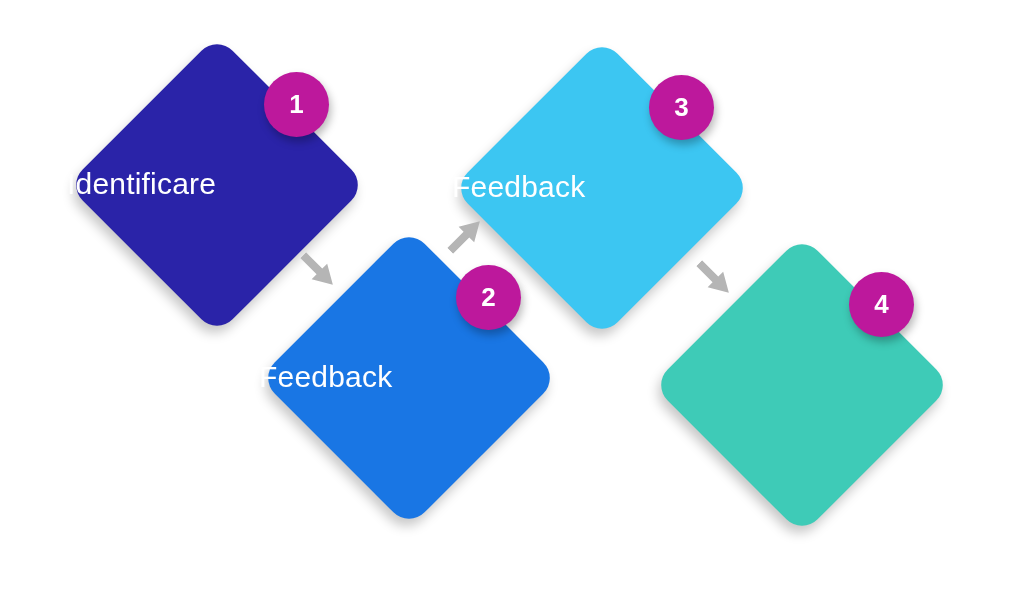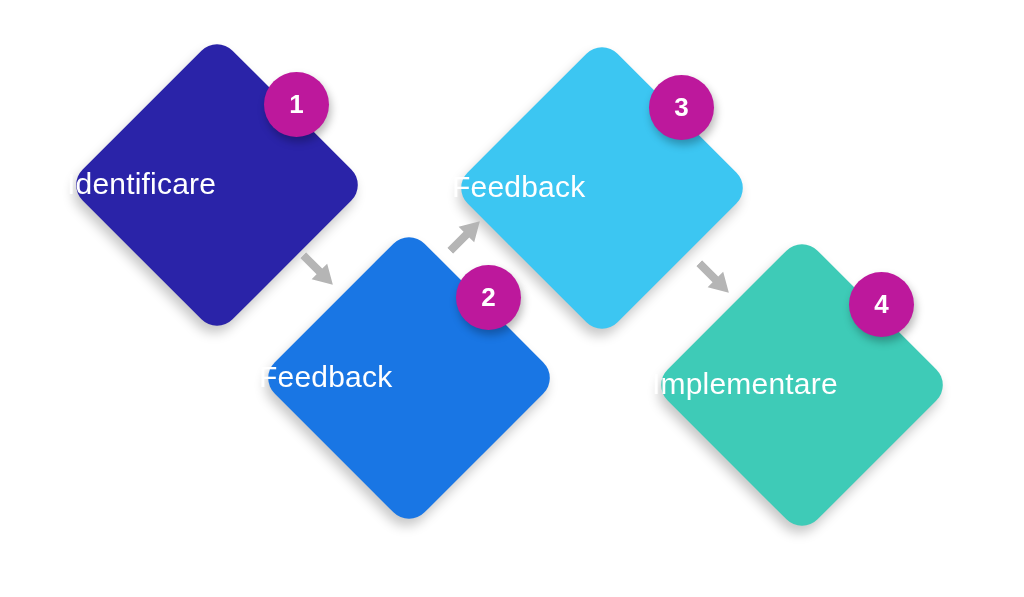--- a/index.html
+++ b/index.html
@@ -93,21 +93,20 @@
   </div>
 
   <div class="step step-3">
     <div class="diamond" style="background-color: rgb(60, 198, 242);"></div>
     <div class="step-label">Feedback</div>
     <div class="badge" style="background-color: rgb(189, 24, 156);">3</div>
   </div>
 
   <div class="step step-4">
     <div class="diamond" style="background-color: rgb(62, 203, 183);"></div>
-    <div class="step-label">Implementare</div>
     <div class="badge" style="background-color: rgb(189, 24, 156);">4</div>
   </div>
 
   <svg class="arrow arrow-1" viewBox="0 0 42 26" style="fill: rgb(181, 181, 181);">
     <path d="M0 9 L23 9 L23 2 L42 13 L23 24 L23 17 L0 17 Z"></path>
   </svg>
   <svg class="arrow arrow-2" viewBox="0 0 42 26" style="fill: rgb(181, 181, 181);">
     <path d="M0 9 L23 9 L23 2 L42 13 L23 24 L23 17 L0 17 Z"></path>
   </svg>
   <svg class="arrow arrow-3" viewBox="0 0 42 26" style="fill: rgb(181, 181, 181);">

